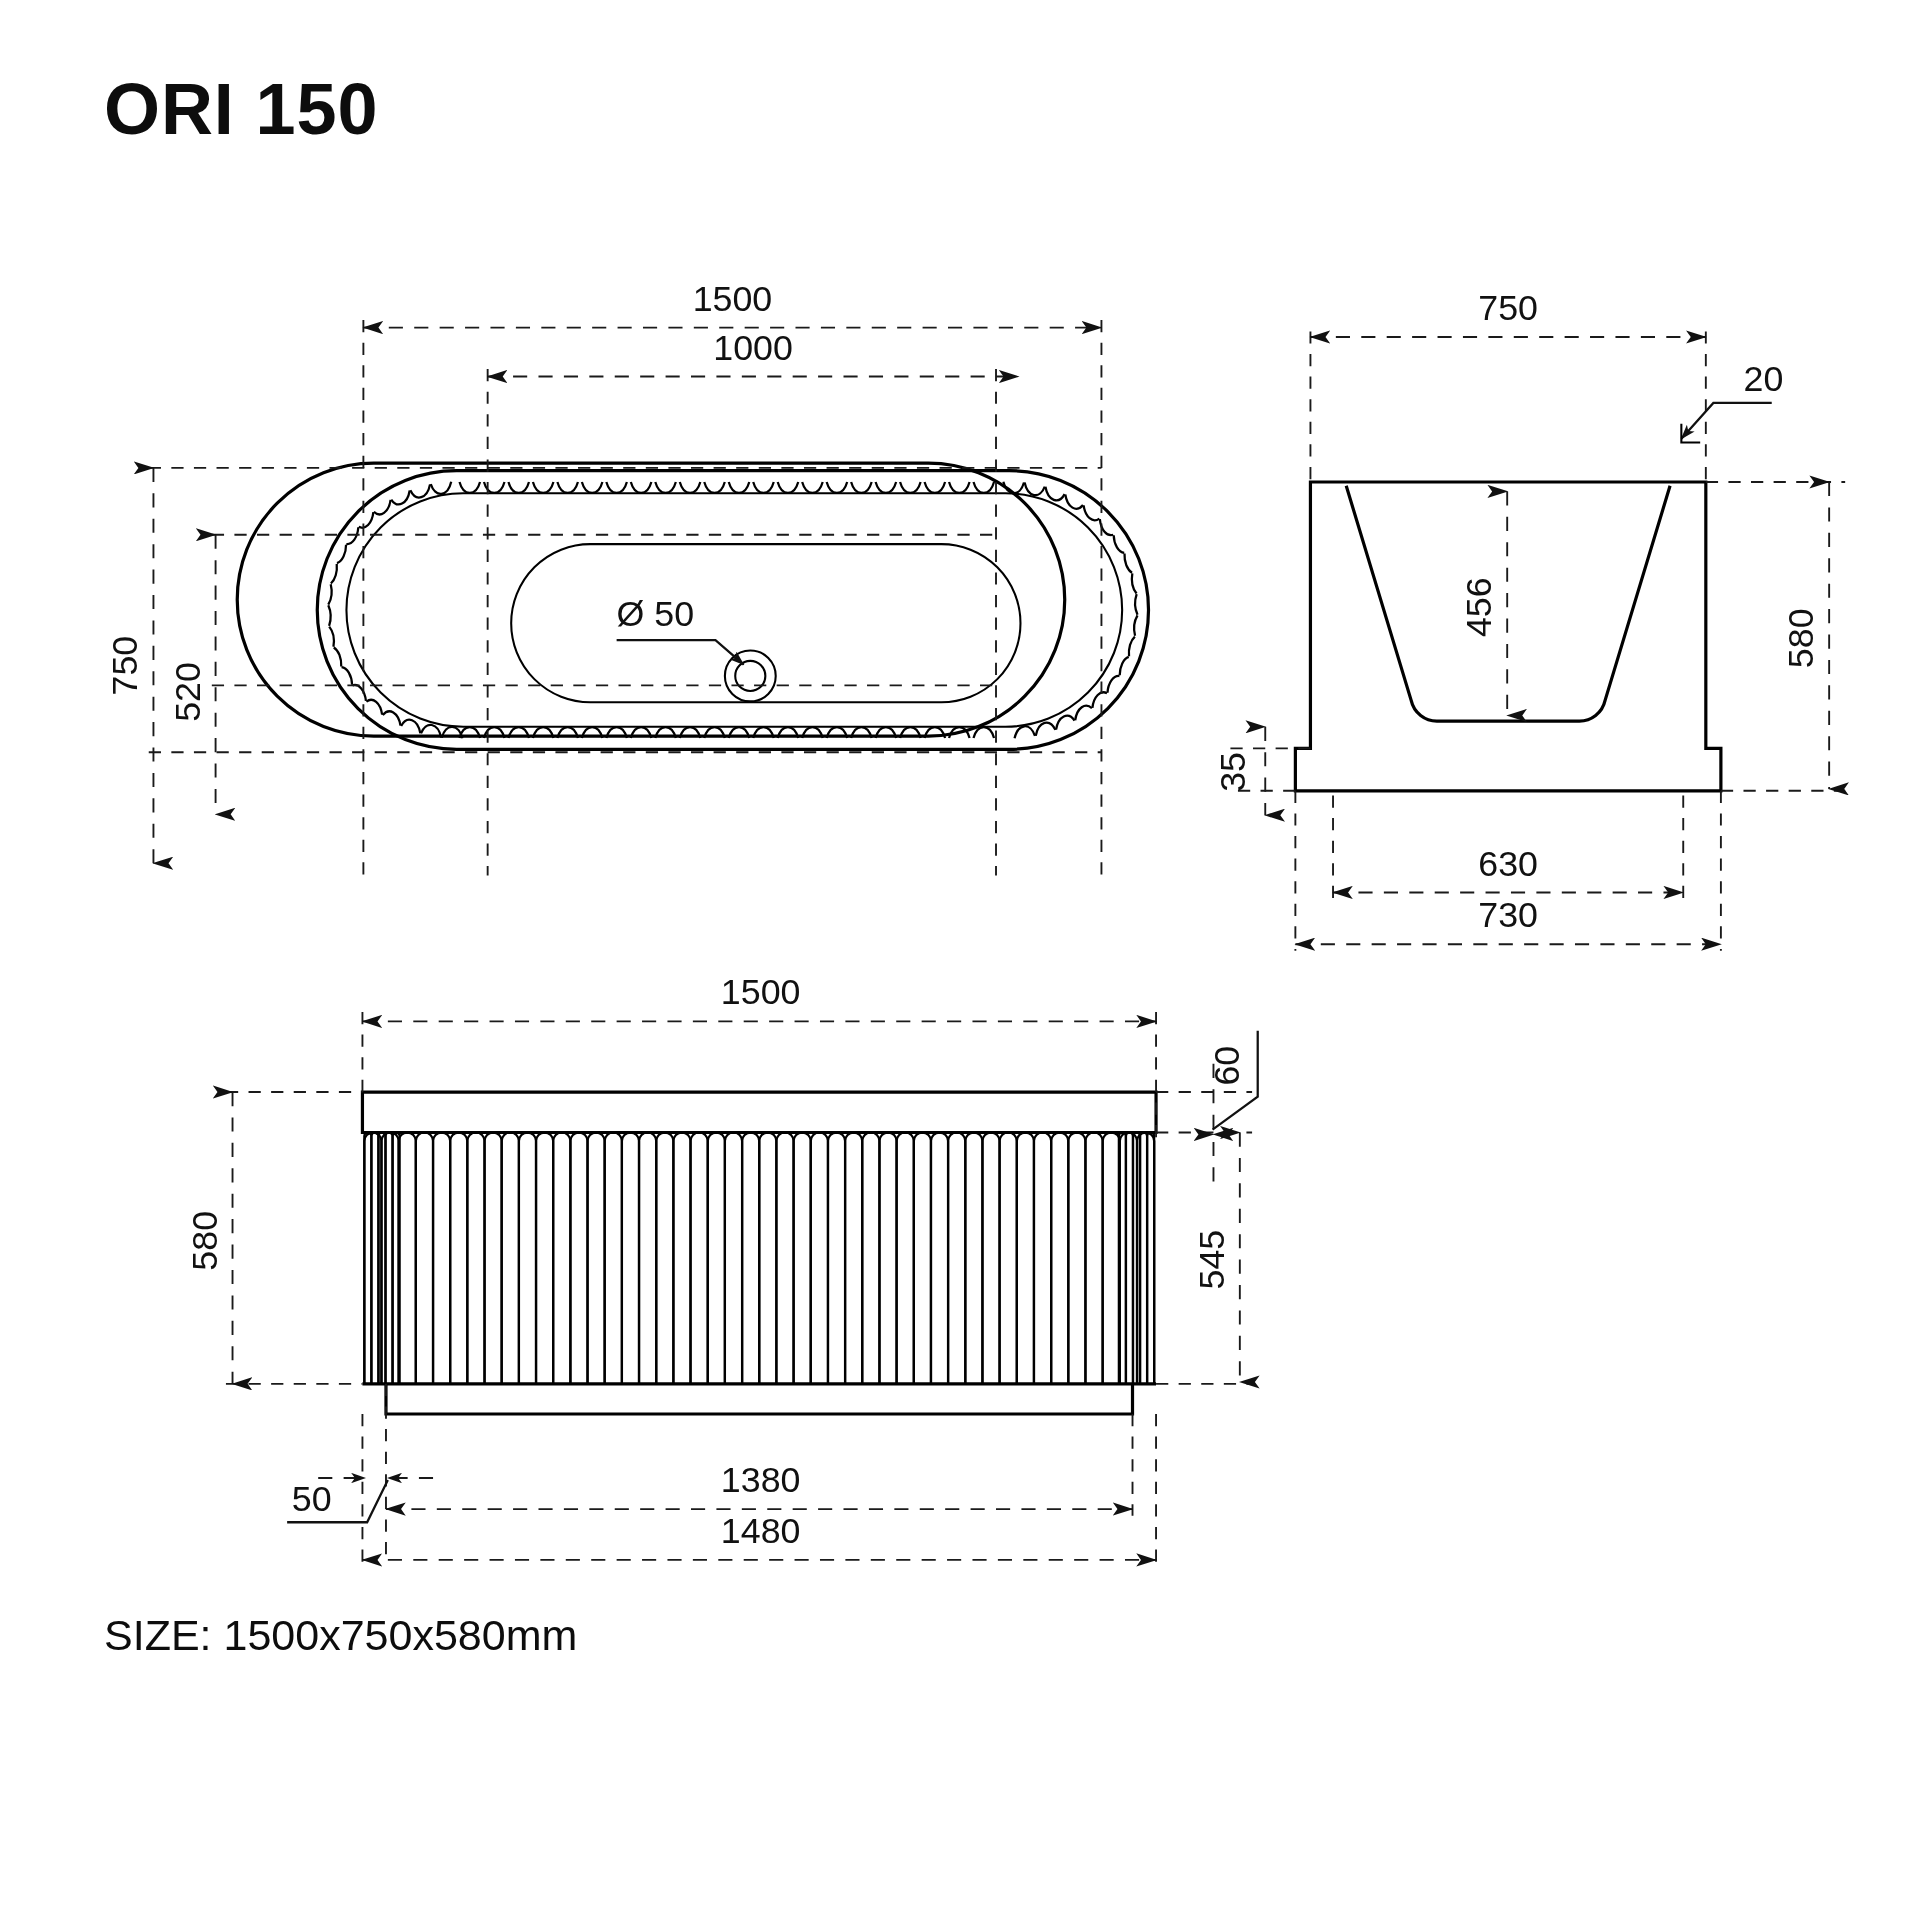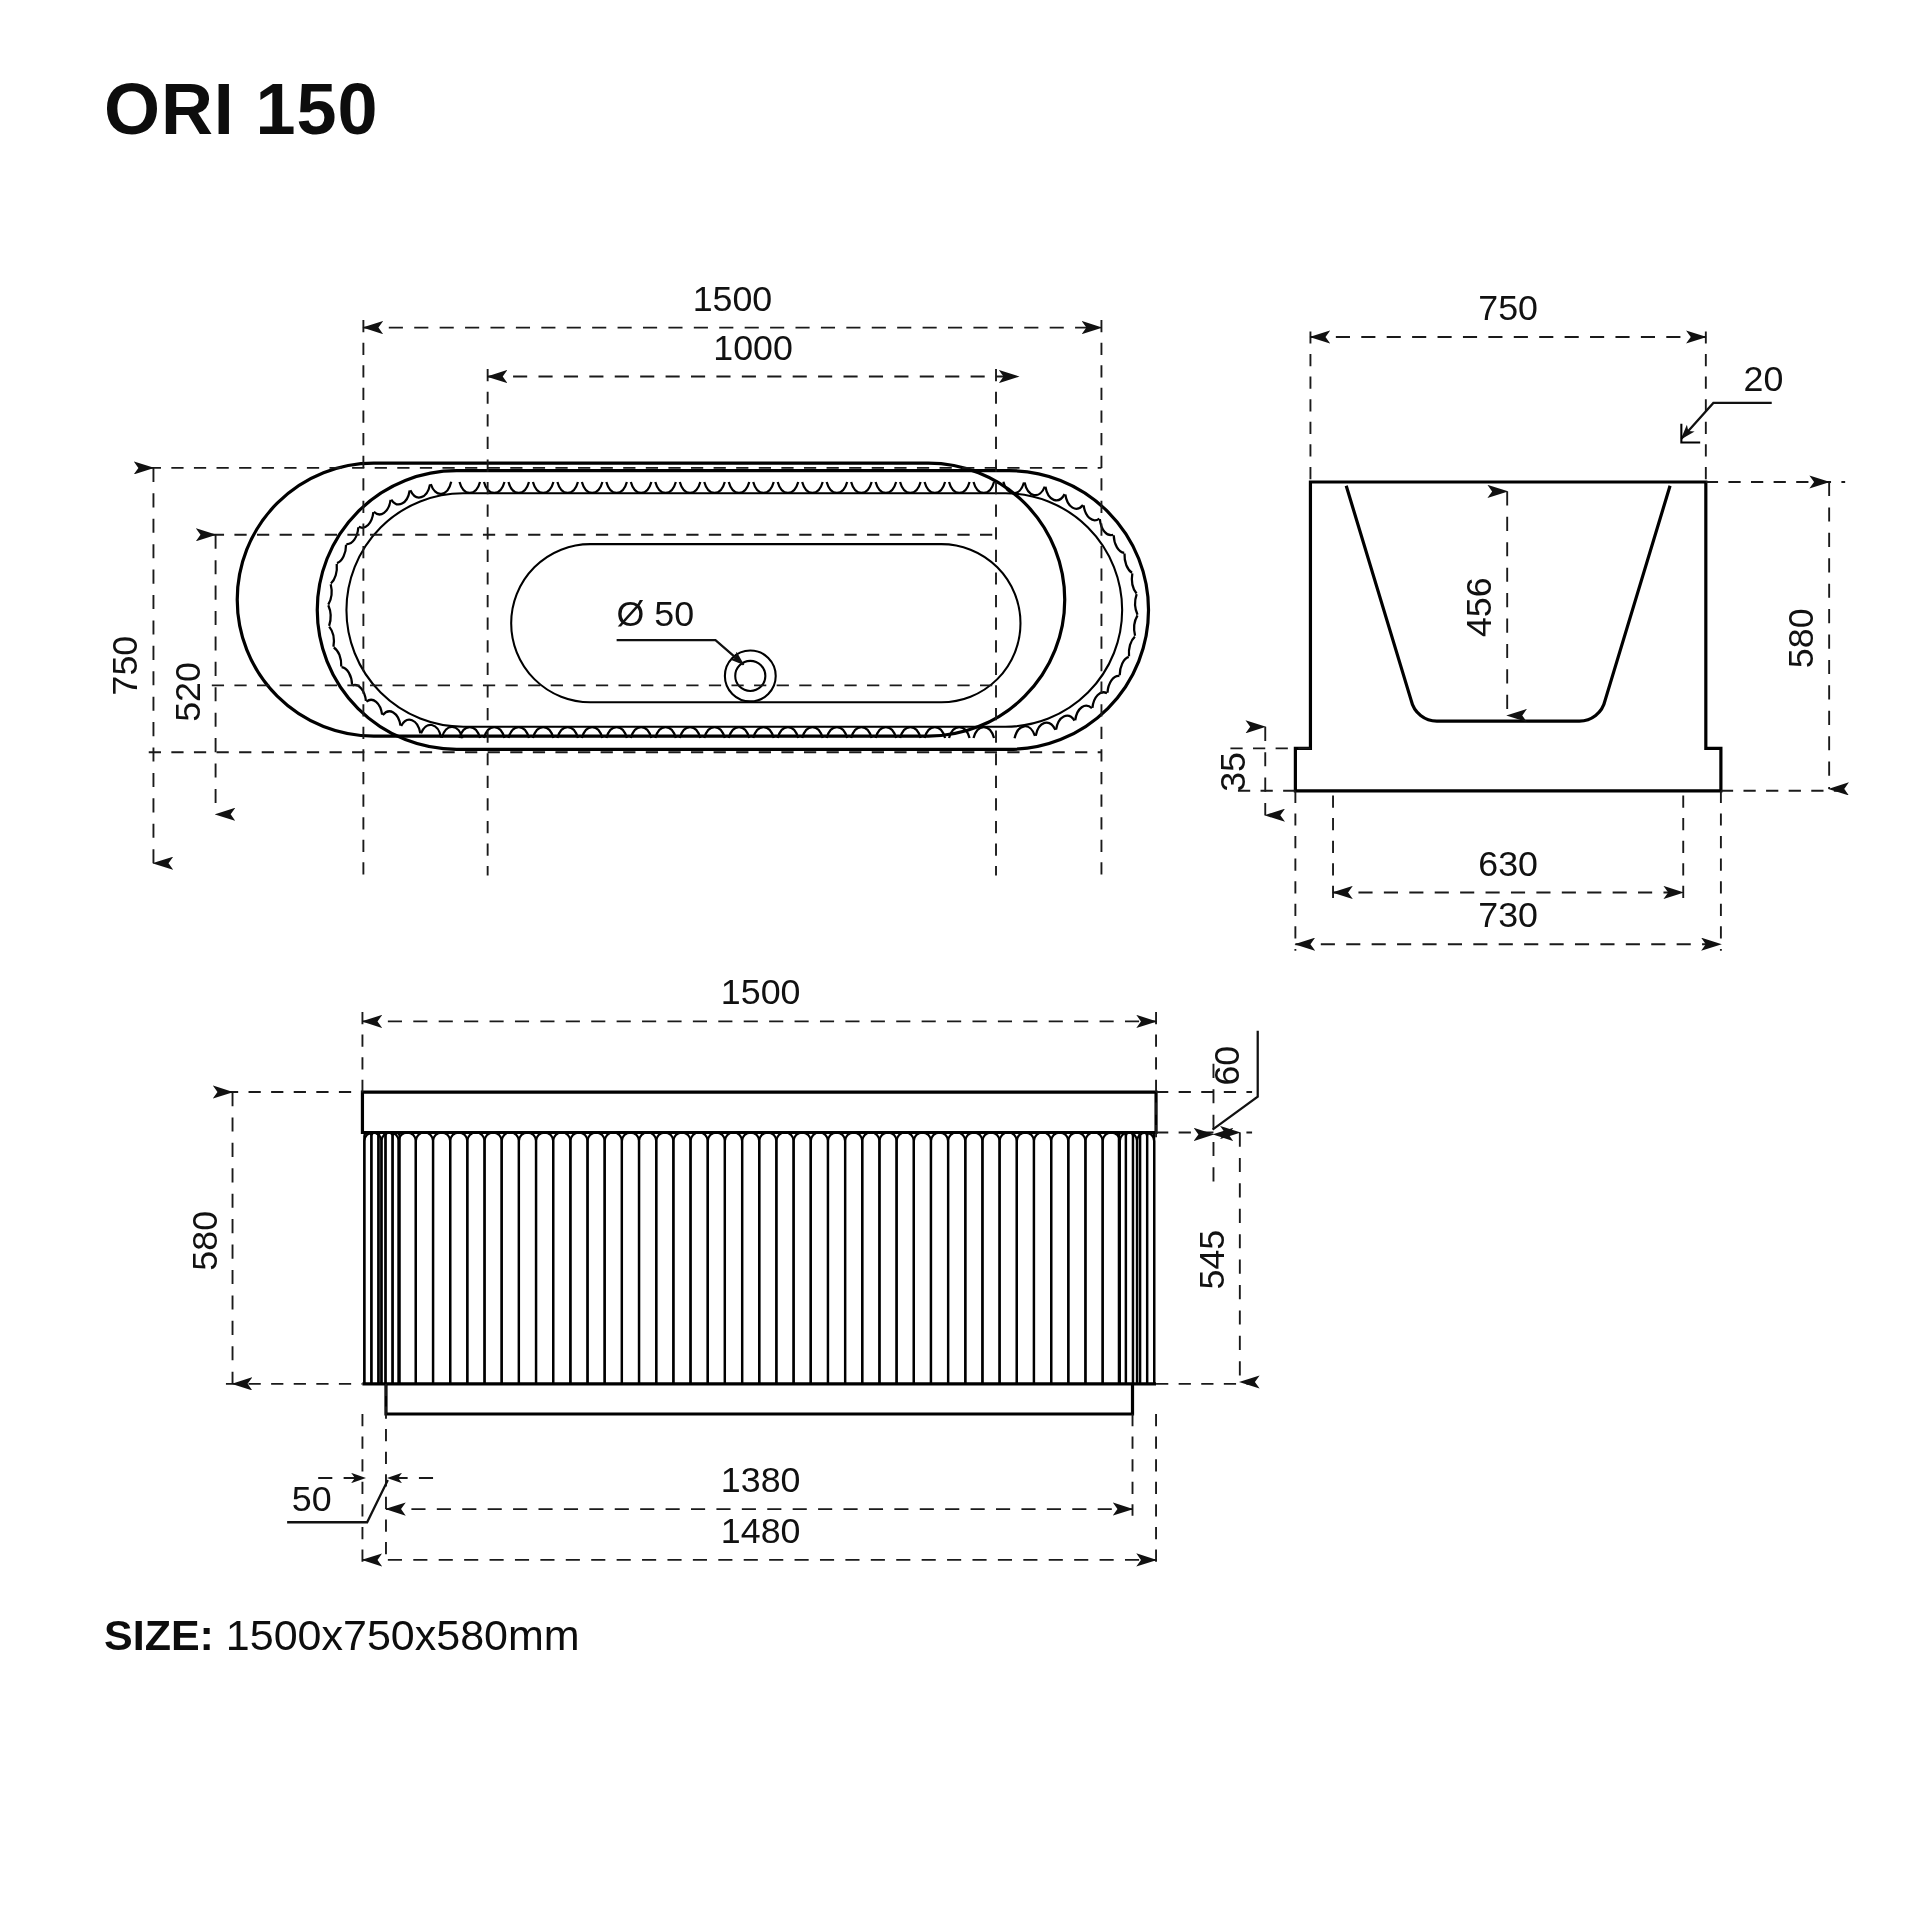--- a/index.html
+++ b/index.html
@@ -36,21 +36,21 @@
   }
   .size-line {
     position: absolute;
     left: 104px;
     top: 1612px;
     font-size: 43px;
     line-height: 1.1;
     color: #0d0d0d;
     white-space: nowrap;
   }
-  .size-line .lbl { font-weight: bold; }
+  .size-line .lbl { font-weight: normal; }
   .size-line .val { font-weight: normal; }
   .disclaimer {
     position: absolute;
     left: 115px;
     top: 1701px;
     width: 1714px;
     font-size: 27px;
     line-height: 1.42;
     color: #2a2a2a;
     font-stretch: condensed;

